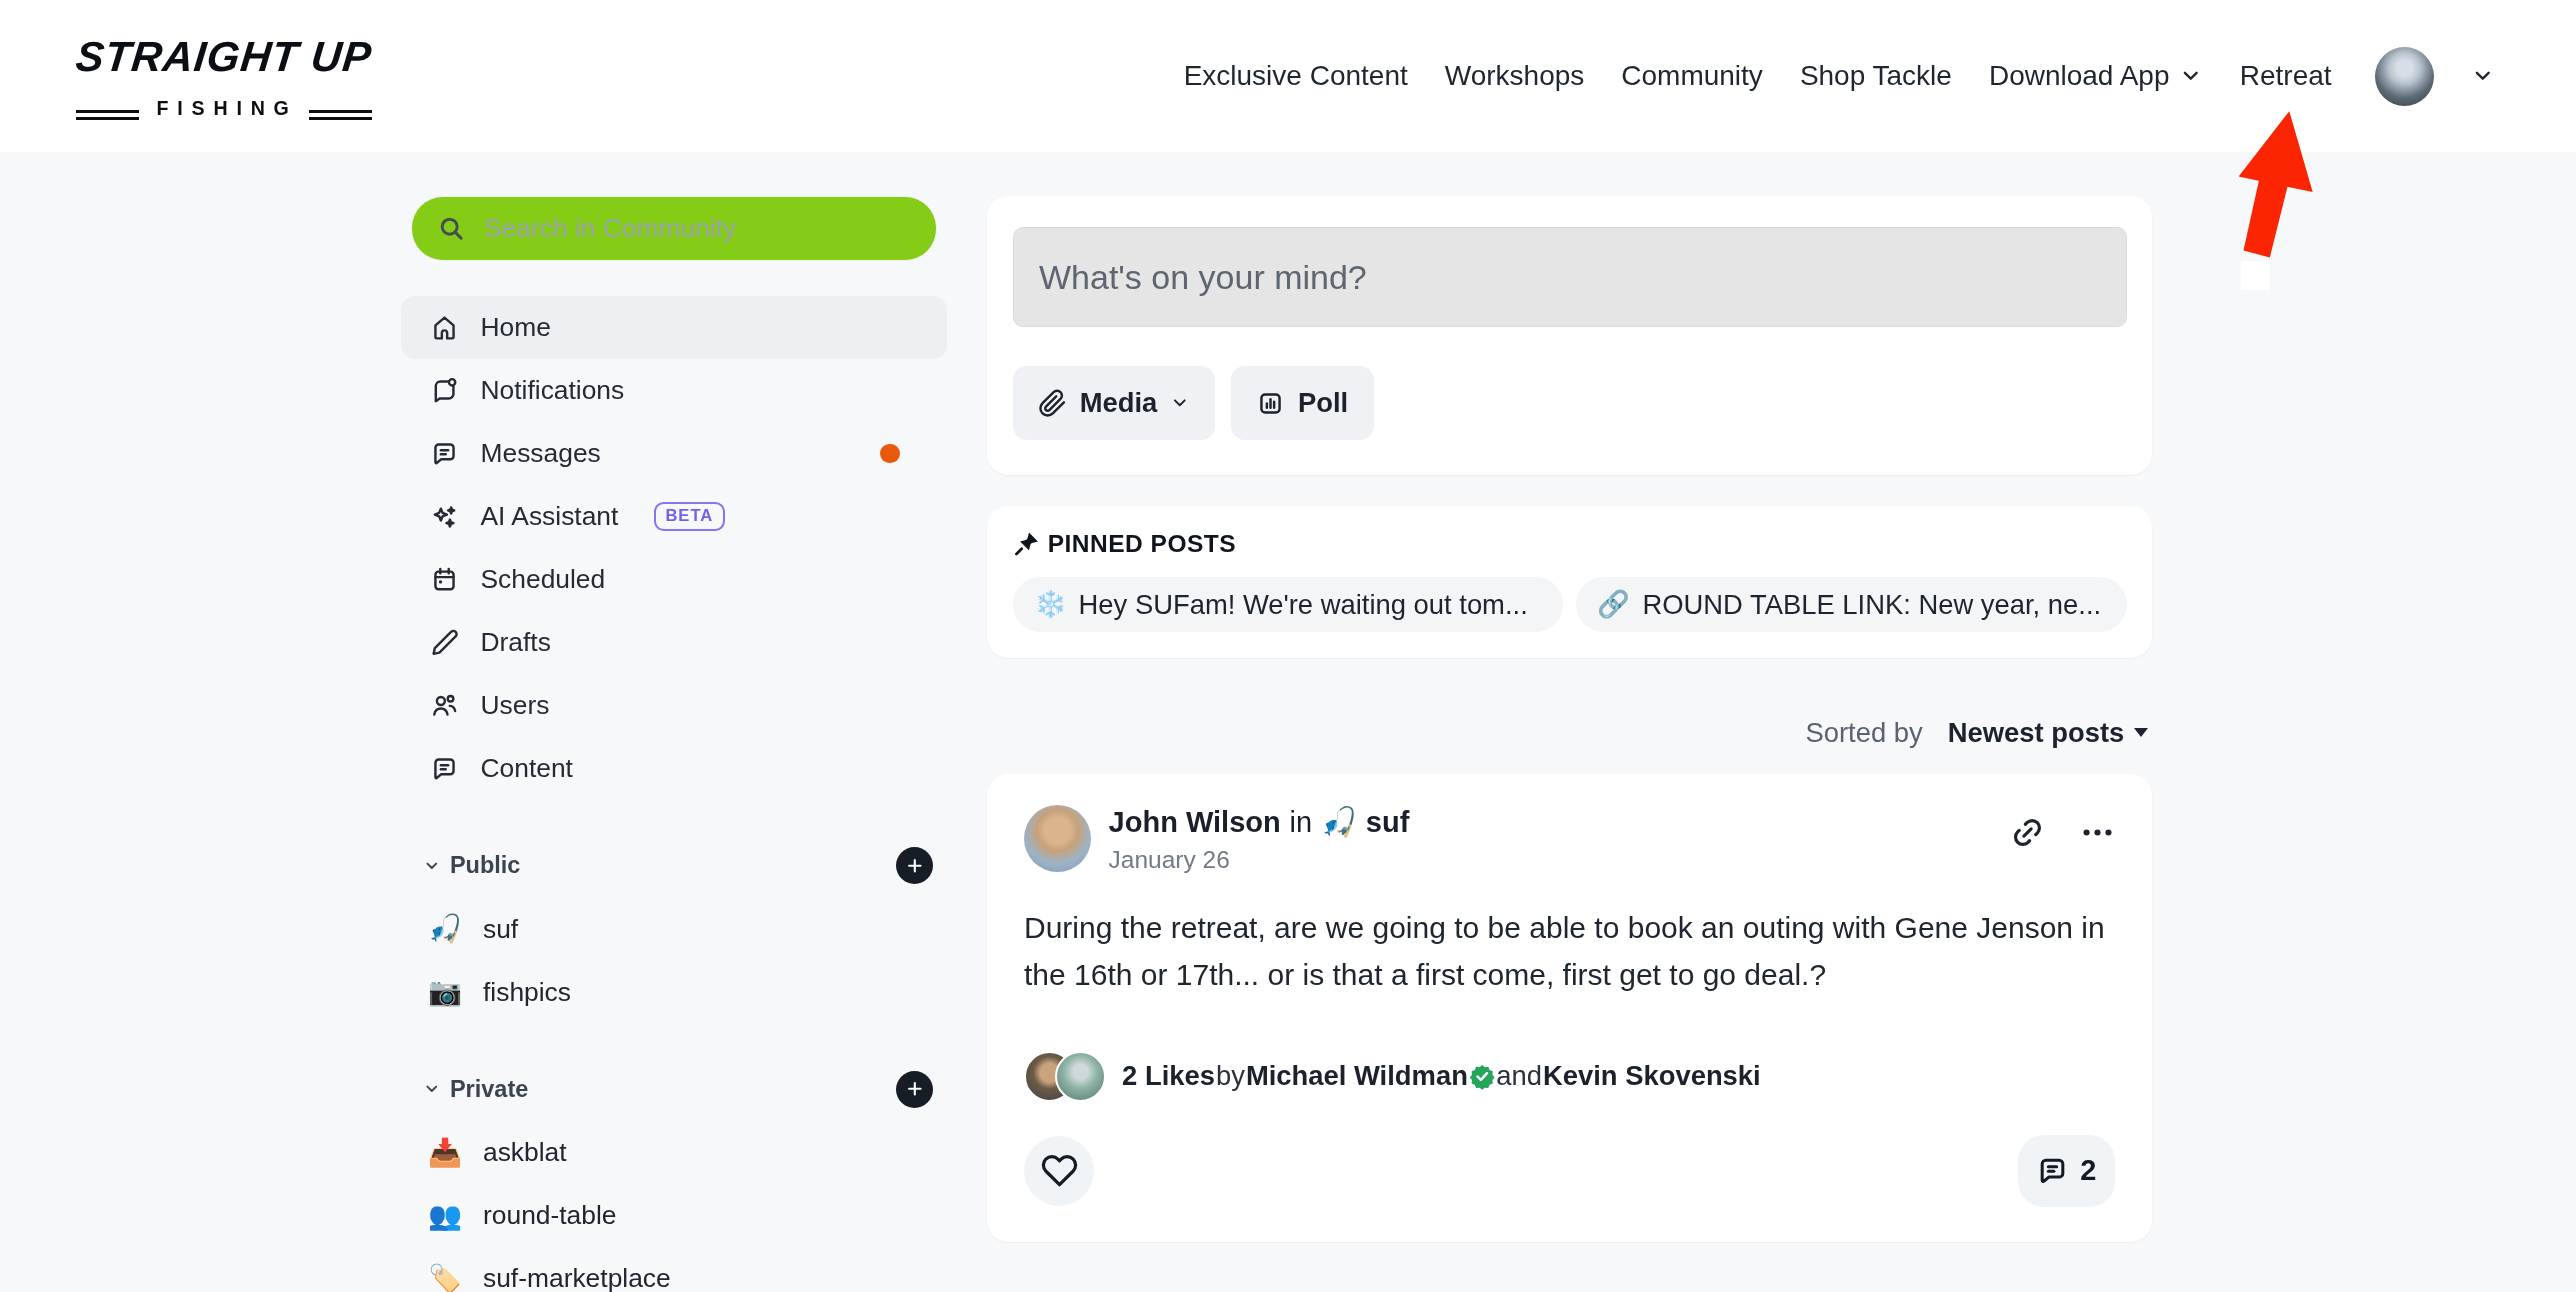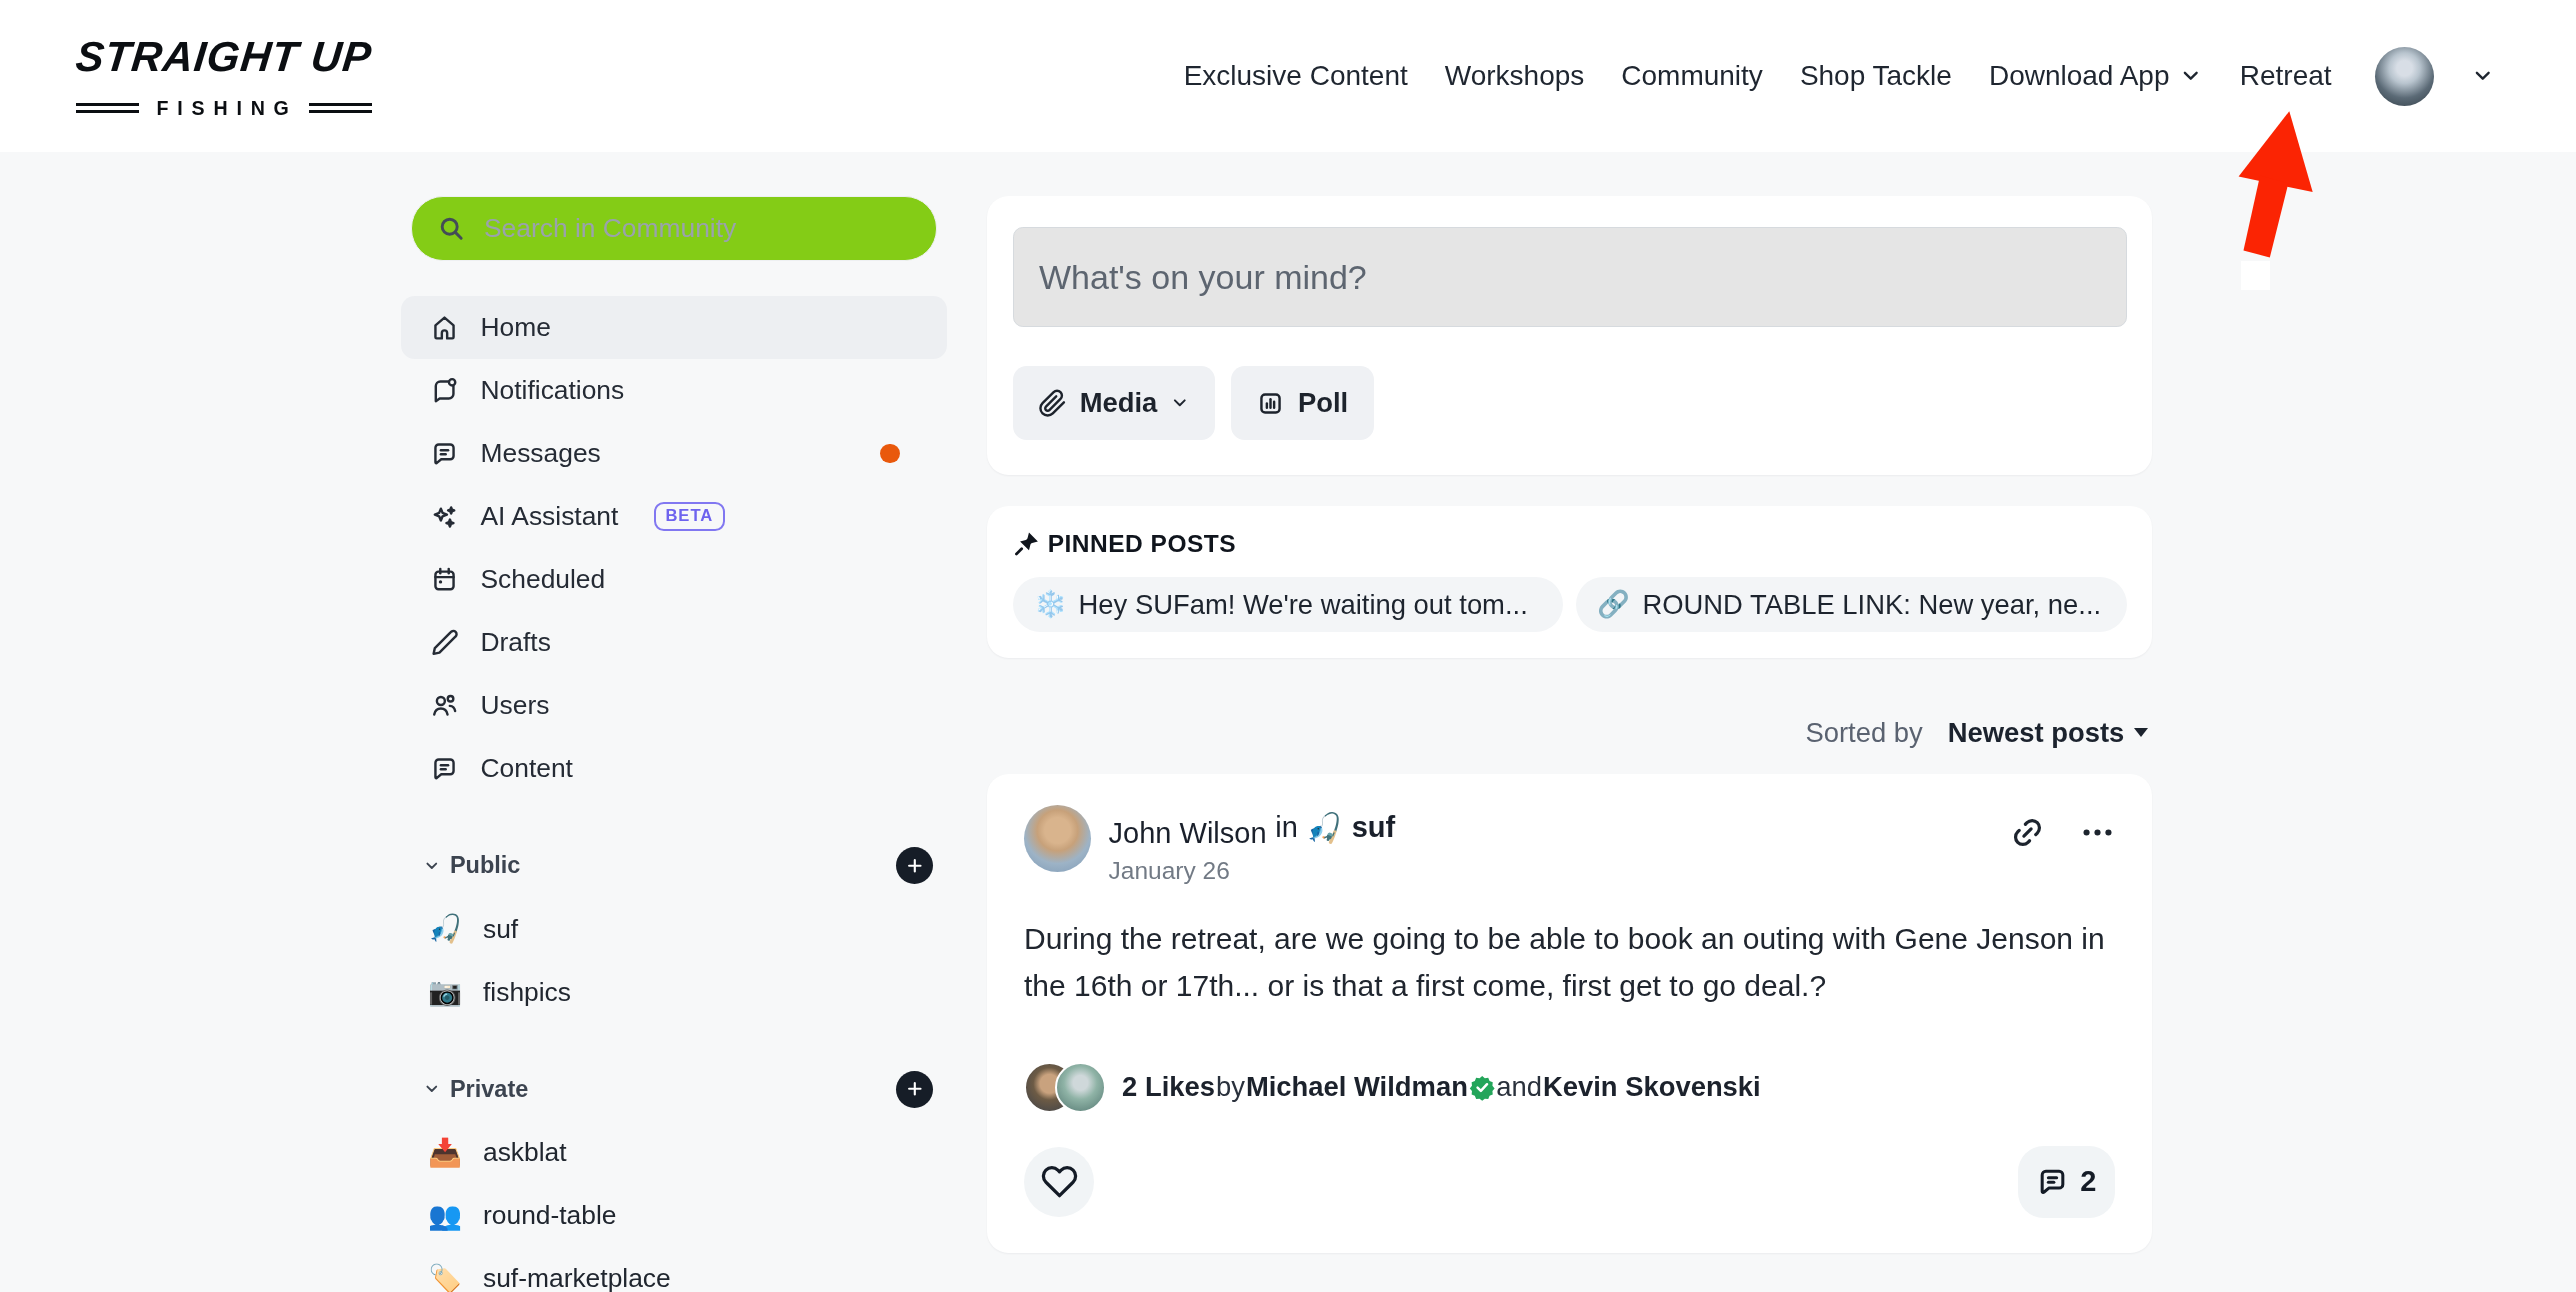--- a/index.html
+++ b/index.html
@@ -14,21 +14,21 @@
   .header {
     position:absolute; top:0; left:0; width:2576px; height:152px; background:#ffffff;
     display:flex; align-items:center; justify-content:space-between;
     padding:0 82px 0 76px; z-index:2;
   }
   .logo { cursor:pointer; }
   .logo-top {
     font-size:42px; font-weight:900; font-style:italic; letter-spacing:1px;
     color:#0b0e12; transform:skewX(-6deg); white-space:nowrap;
   }
-  .logo-bottom { display:flex; align-items:center; gap:11.7px; margin-top:16px; }
+  .logo-bottom { display:flex; align-items:flex-end; gap:11.7px; margin-top:16px; }
   .dbl { width:63px; height:9.8px; border-top:3.9px solid #0b0e12; border-bottom:3.9px solid #0b0e12; }
   .logo-fishing { font-size:19.6px; font-weight:700; letter-spacing:8.8px; color:#0b0e12; padding-left:5.9px; }
 
   .main-nav { display:flex; align-items:center; gap:37px; font-size:28px; font-weight:500; color:#1f2630; }
   .nav-link { white-space:nowrap; cursor:pointer; }
   .nav-dd { display:flex; align-items:center; gap:9.8px; cursor:pointer; }
   .chev { width:23.5px; height:23.5px; }
   .chev polyline { fill:none; stroke:#1f2630; stroke-width:2.4; stroke-linecap:round; stroke-linejoin:round; }
   .nav-avatar {
     width:59px; height:59px; border-radius:50%; margin-left:5.9px; cursor:pointer; flex:none;
@@ -124,21 +124,21 @@
   .sort-value { display:flex; align-items:center; gap:9.8px; font-weight:600; color:#1c232e; cursor:pointer; }
   .caret-down { width:0; height:0; border-left:7.8px solid transparent; border-right:7.8px solid transparent; border-top:9.8px solid #1c232e; }
 
   .post { margin-top:25.5px; padding:31px 37px 35px; }
   .post-head { display:flex; align-items:flex-start; }
   .post-avatar {
     width:67px; height:67px; border-radius:50%; margin-right:17.6px; flex:none; cursor:pointer;
     background:radial-gradient(circle at 50% 38%, #d9b48d 0 24%, #c7a17a 38%, #9db3c6 62%, #7b98b5 100%);
   }
   .post-name-row { display:flex; align-items:center; gap:8.8px; font-size:29px; color:#1a202b; }
-  .author-name { font-weight:400; cursor:pointer;margin-top:12px; }
+  .author-name { font-weight:700; cursor:pointer; }
   .in-label { font-weight:400; }
   .space-link { font-weight:700; cursor:pointer; }
   .post-date { margin-top:6.9px; font-size:24.5px; color:#727a85; }
   .post-actions { margin-left:auto; display:flex; align-items:center; gap:35px; padding-top:9.8px; }
   .act-btn { background:none; border:none; padding:0; cursor:pointer; }
   .act-btn svg { width:35px; height:35px; }
   .link-ic path, .link-ic line { fill:none; stroke:#1d242e; stroke-width:2.2; stroke-linecap:round; }
   .dots-ic circle { fill:#1d242e; }
 
   .post-body { margin-top:30px; font-size:30px; line-height:47px; color:#20262f; }

